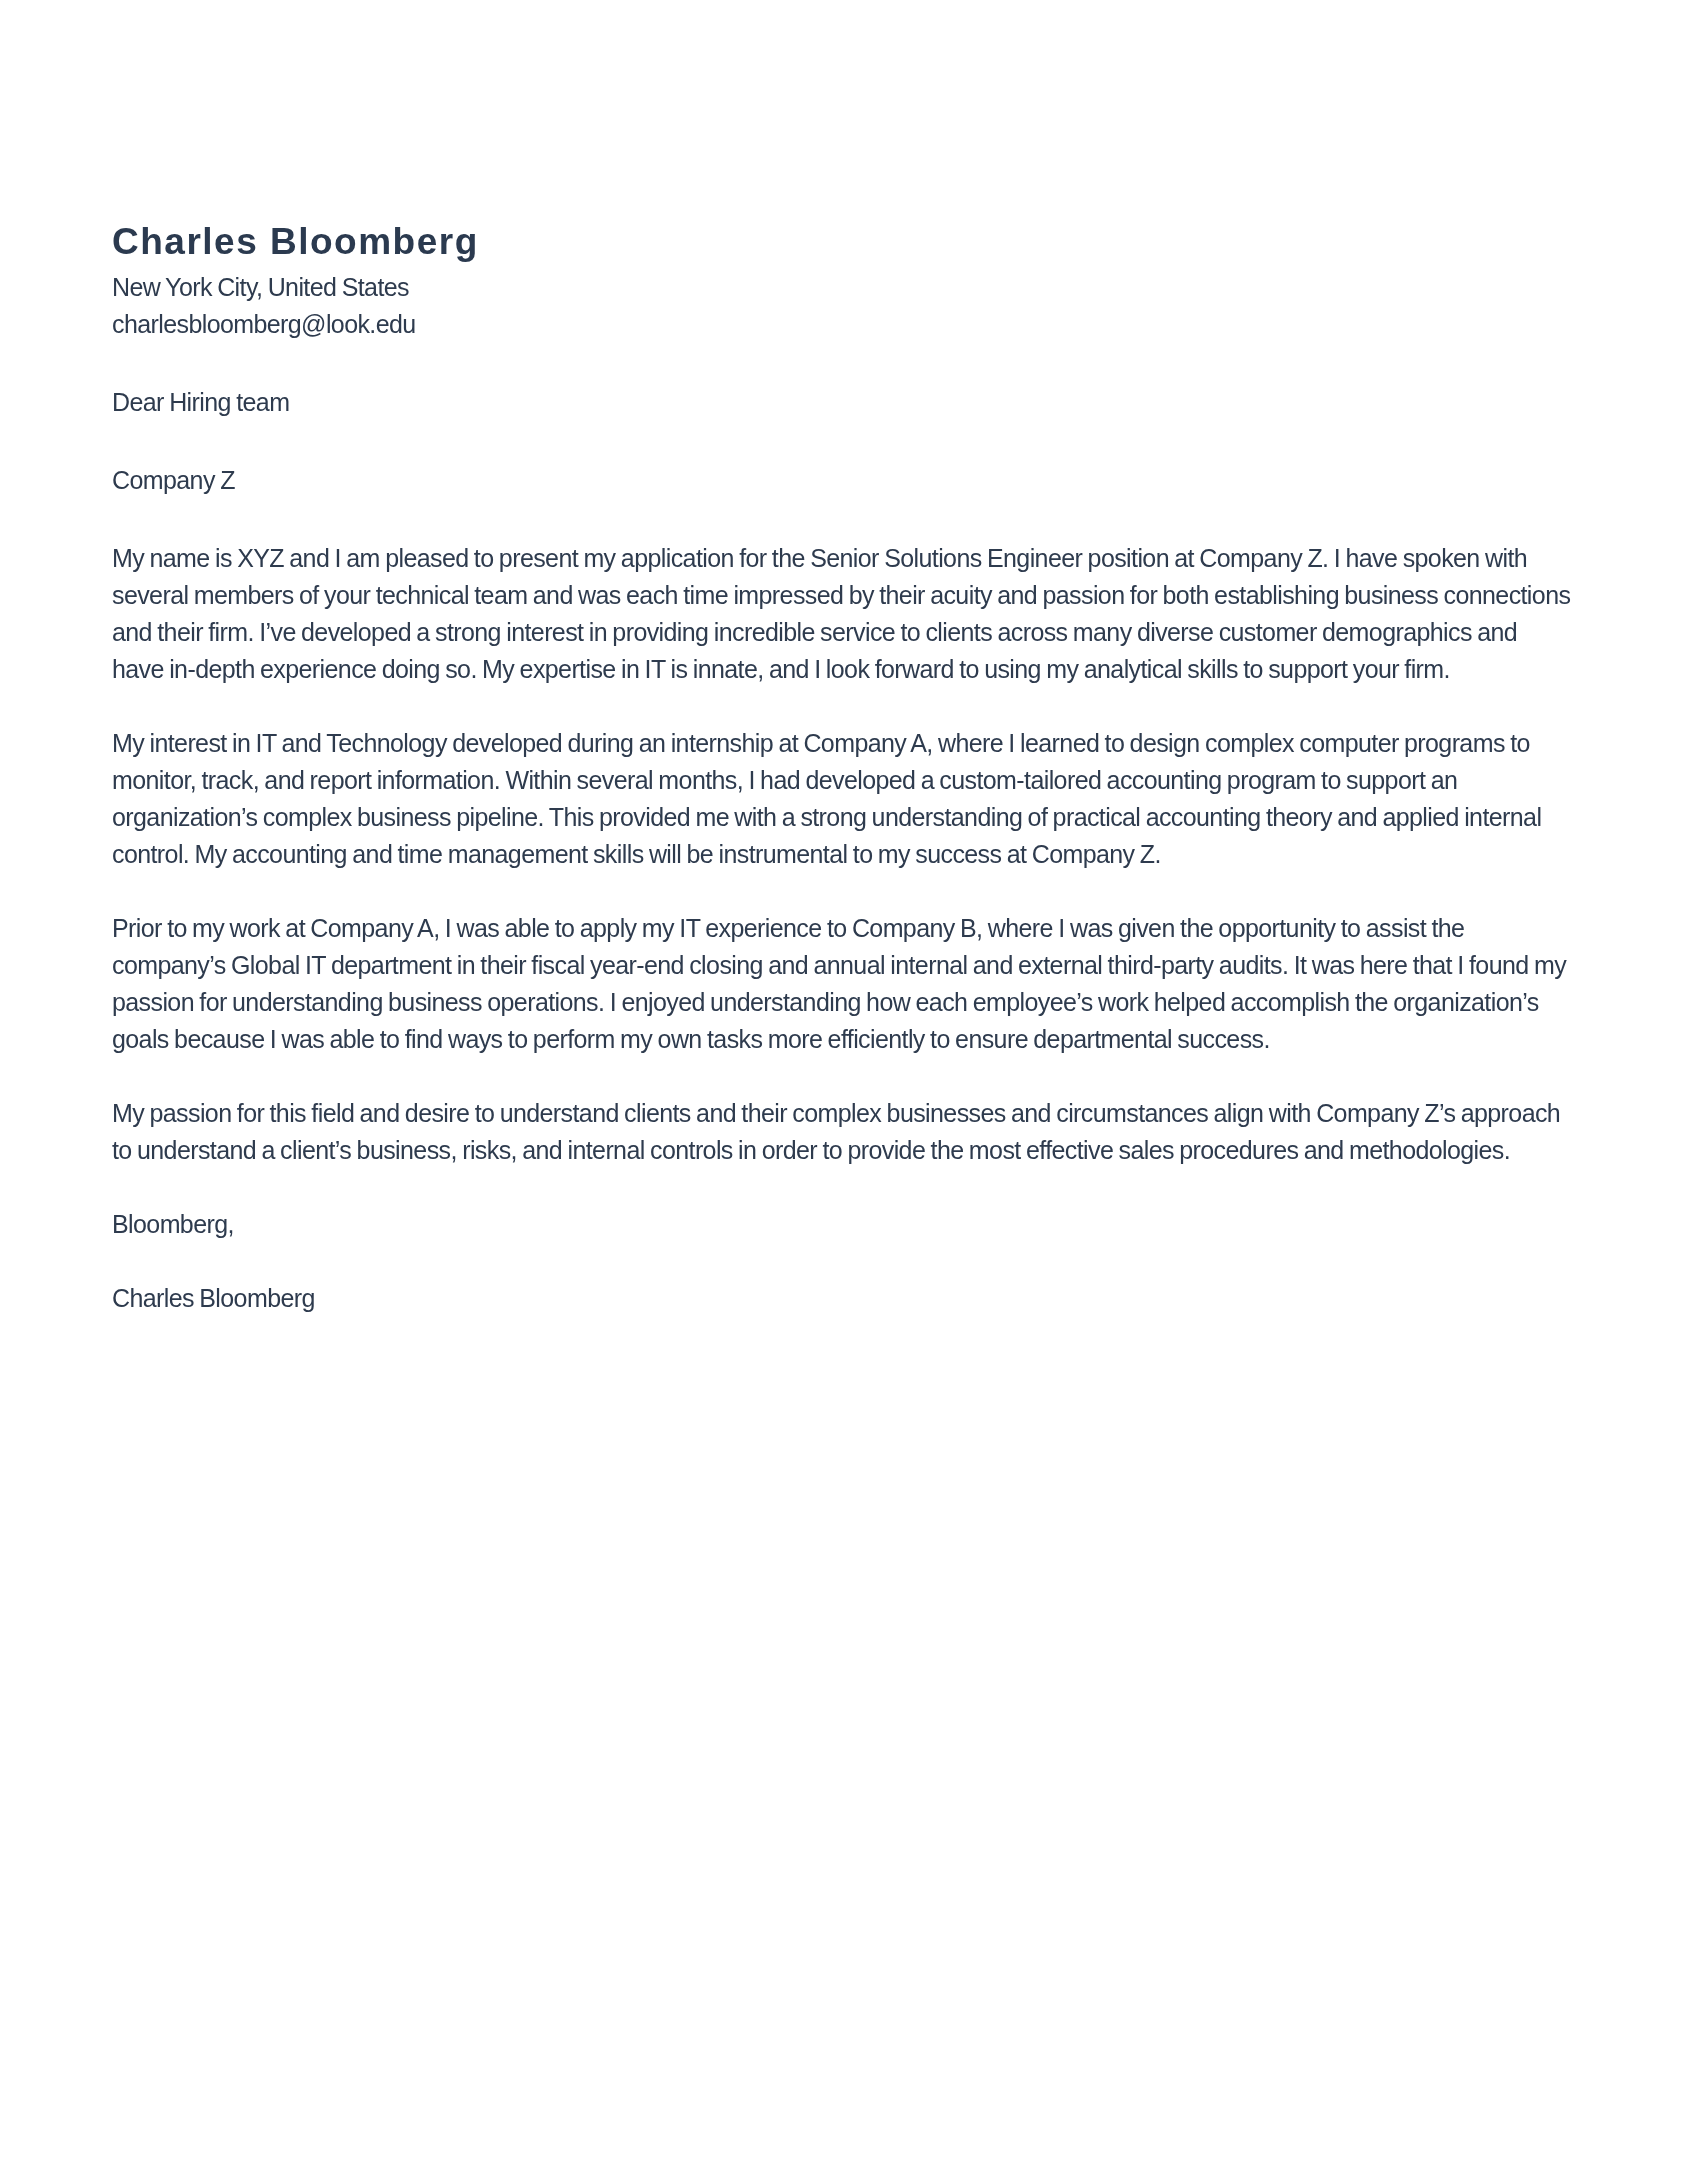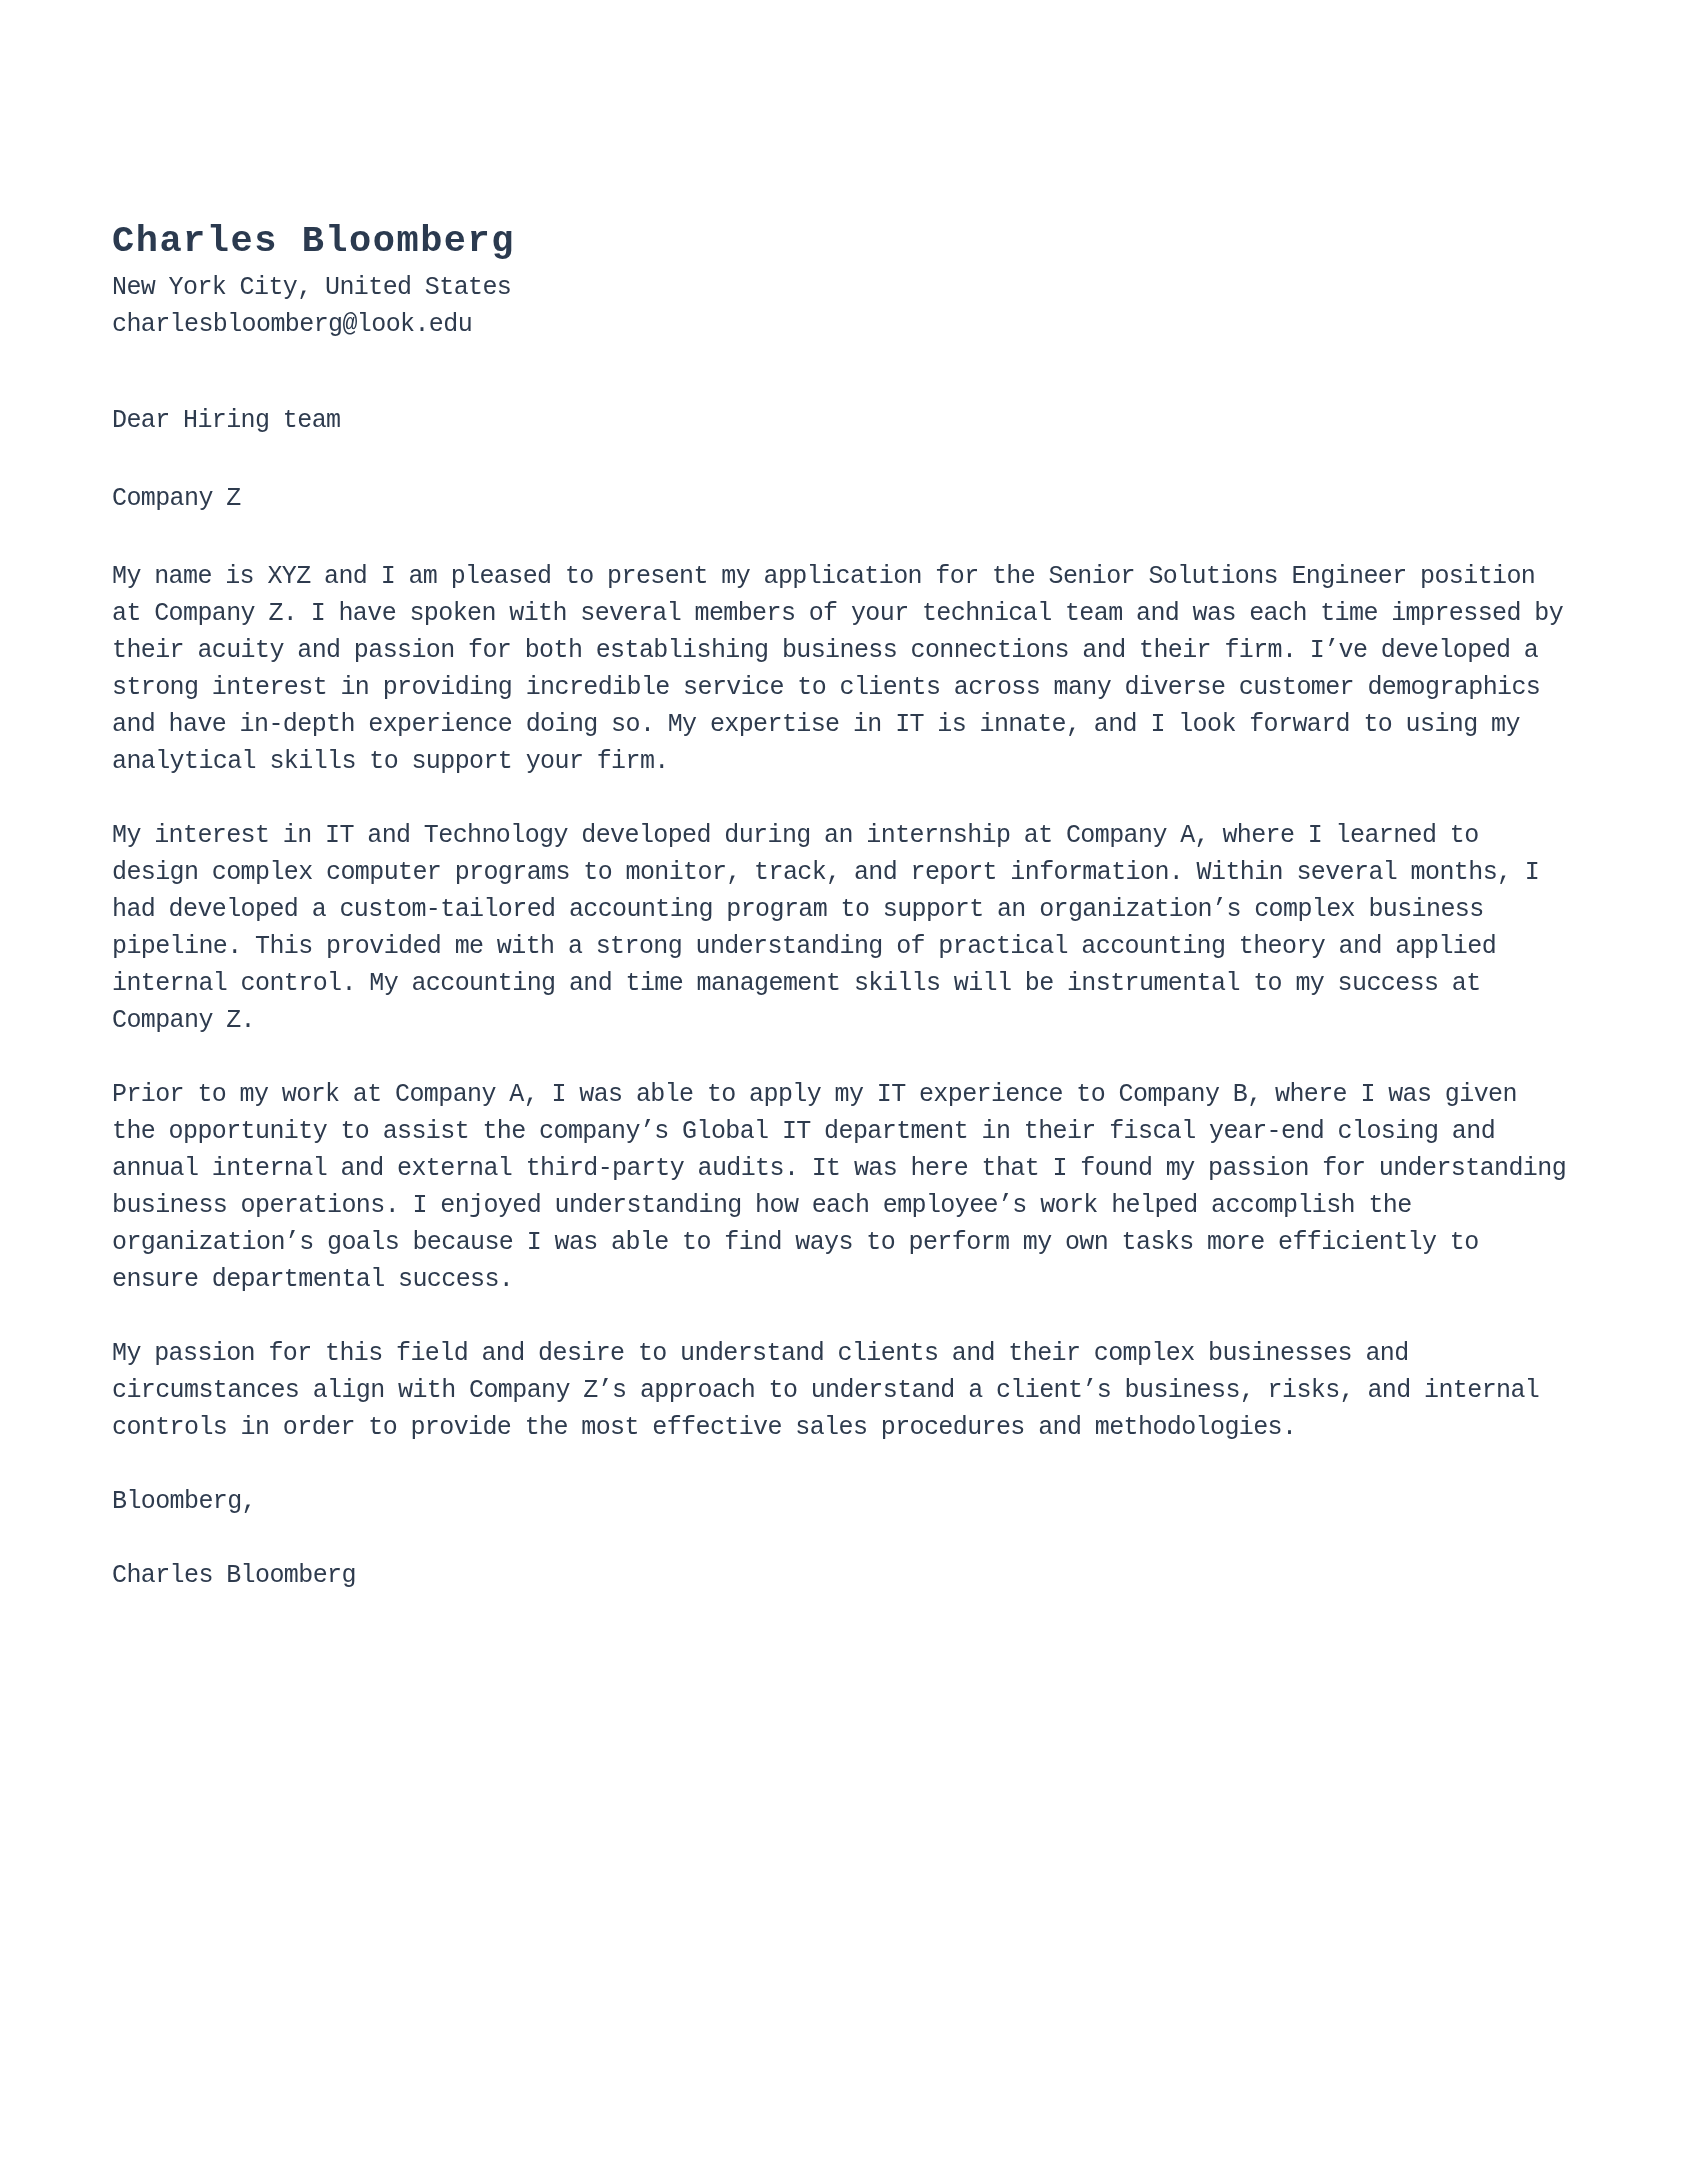--- a/index.html
+++ b/index.html
@@ -1,29 +1,29 @@
 <!DOCTYPE html>
 <html><head>
 <meta charset="utf-8">
 <style>
   html, body { margin: 0; padding: 0; background: #ffffff; }
   body { width: 1683px; height: 2178px; position: relative; overflow: hidden; }
   .page {
     position: absolute; left: 112px; top: 216px; width: 1460px;
     color: #2e3b4e;
-    font-family: Liberation Mono, monospace;
+    font-family: Liberation Sans, sans-serif;
   }
   .name {
     font-size: 37px; font-weight: bold; letter-spacing: 1.5px;
     line-height: 51px; margin: 0 0 2px 0; color: #2b3a4f;
   }
   .contact div, .line, p {
     font-size: 25px; line-height: 37px; letter-spacing: -0.6px; word-spacing: -1px;
   }
-  .contact { margin-bottom: 59px; }
+  .contact { margin-bottom: 41px; }
   .line { margin: 0 0 41px 0; }
   p { margin: 0 0 37px 0; }
 </style>
 </head>
 <body>
 
 <div class="page">
   <div class="name">Charles Bloomberg</div>
   <div class="contact">
     <div>New York City, United States</div>

